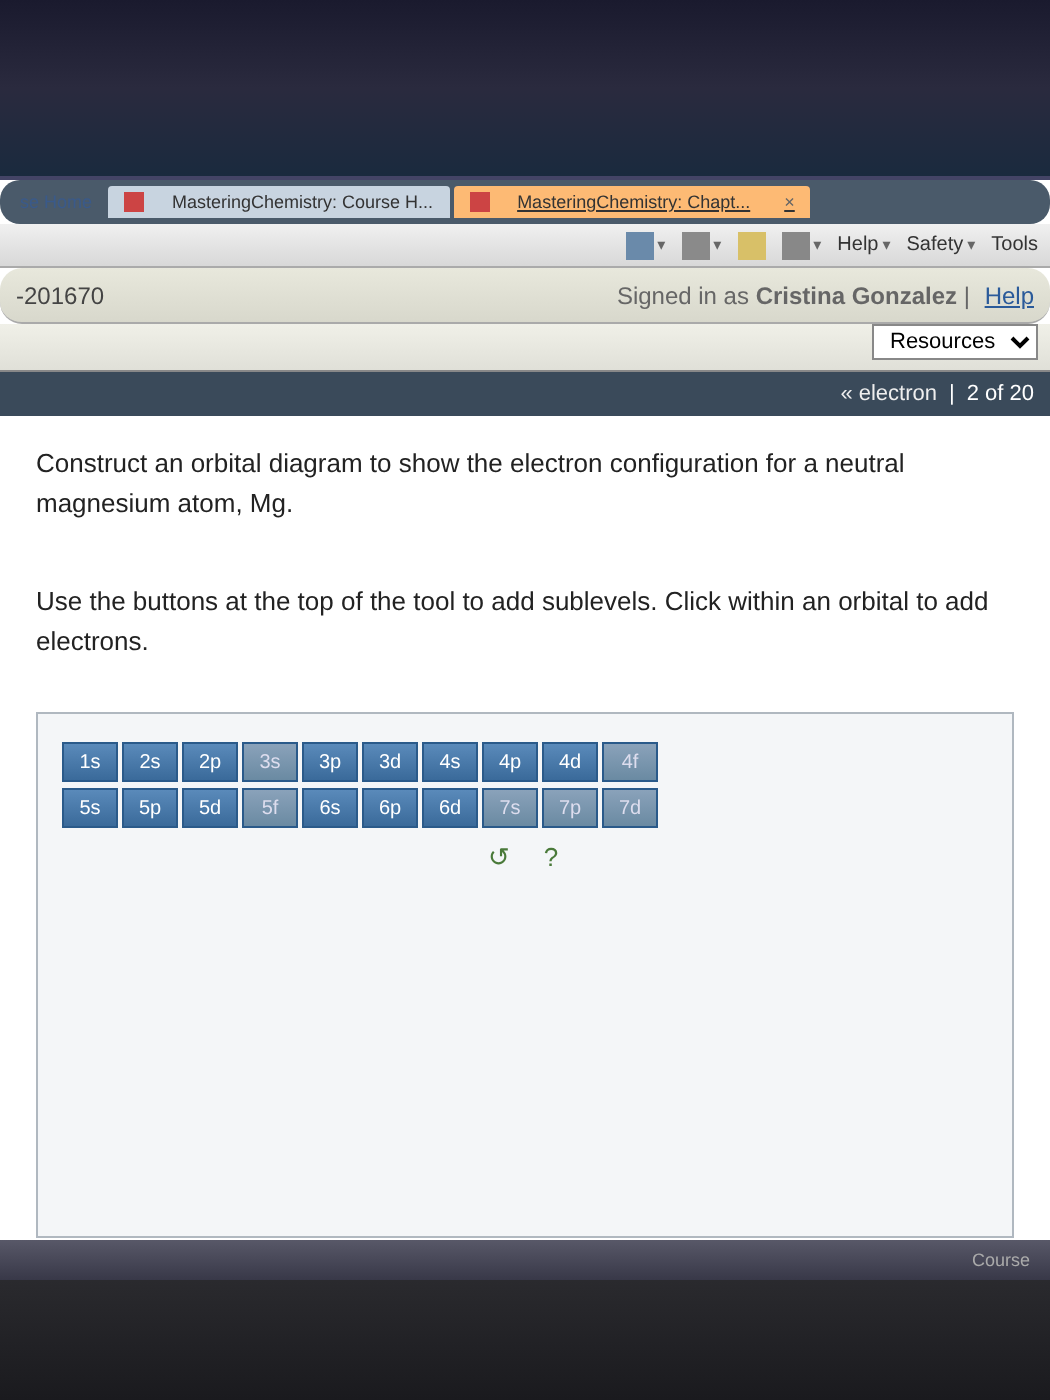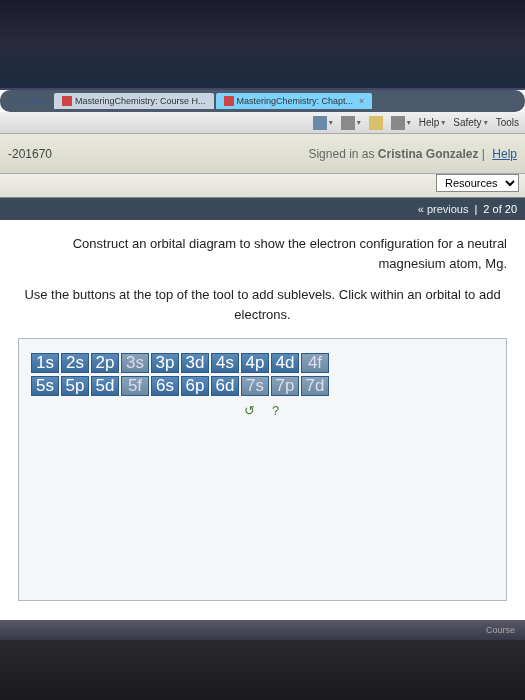--- a/index.html
+++ b/index.html
@@ -36,26 +36,26 @@
     gap: 2px;
     padding: 0 4px;
     font-size: 9px;
     border-radius: 10px;
   }
   .tab {
     background: #c8d4e0;
     padding: 3px 8px;
     display: flex;
     align-items: center;
-    gap: 3px;
+    gap: 14px;
     border-radius: 2px 2px 0 0;
     color: #333;
     white-space: nowrap;
   }
-  .tab.active { background: #7dd3fc; }
+  .tab.active { background: #fdba74; text-decoration: underline; }
   .tab-link { color: #3a5a8a; font-size: 9px; padding: 3px 6px; }
   .tab-icon { width: 10px; height: 10px; background: #c44; display: inline-block; }
   .close-x { font-size: 9px; color: #666; margin-left: 3px; }
   .ie-toolbar {
     height: 22px;
     background: linear-gradient(180deg, #f0f0f0, #d8d8d8);
     border-bottom: 1px solid #aaa;
     display: flex;
     align-items: center;
     justify-content: flex-end;
@@ -65,29 +65,30 @@
     color: #333;
   }
   .ie-btn { display: flex; align-items: center; gap: 2px; cursor: pointer; }
   .ie-icon { width: 14px; height: 14px; background: #888; }
   .ie-icon.home { background: #6a8aaa; }
   .ie-icon.feed { background: #8a8a8a; }
   .ie-icon.mail { background: #d8c068; }
   .ie-icon.print { background: #888; }
   .dd { font-size: 8px; color: #666; }
   .page-header {
-    height: 40px;
+    height: 28px;
     background: linear-gradient(180deg, #e8e8dc, #d8d8cc);
     border-bottom: 1px solid #aaa;
     display: flex;
     align-items: center;
     justify-content: space-between;
     padding: 0 8px;
     font-size: 12px;
     color: #444;
+    border-radius: 11px;
   }
   .signed-in { color: #666; }
   .help-link { color: #2a5a9a; text-decoration: underline; margin-left: 4px; }
   .resources-row {
     height: 24px;
     background: linear-gradient(180deg, #f0f0e8, #e0e0d8);
     border-bottom: 1px solid #888;
     display: flex;
     align-items: flex-start;
     justify-content: flex-end;
@@ -110,39 +111,39 @@
     font-size: 11px;
     gap: 6px;
   }
   .nav-link { color: #eee; cursor: pointer; }
   .content {
     padding: 14px 18px;
     font-size: 13px;
     color: #222;
     line-height: 1.5;
   }
-  .question-text { margin-bottom: 12px; text-align: right; }
-  .instruction-text { margin-bottom: 14px; text-align: center; }
+  .question-text { margin-bottom: 30px; }
+  .instruction-text { margin-bottom: 26px; }
   .tool-box {
     border: 1px solid #b0b8c0;
     background: #f4f6f8;
     padding: 14px 12px 180px 12px;
     margin-top: 4px;
   }
   .sublevel-row {
     display: flex;
     gap: 2px;
     margin-bottom: 3px;
   }
   .sublevel-btn {
     width: 28px;
     height: 20px;
     background: linear-gradient(180deg, #5a8aba, #3a6a9a);
     color: #fff;
-    font-size: 17px;
+    font-size: 10px;
     display: flex;
     align-items: center;
     justify-content: center;
     border: 1px solid #2a5a8a;
     cursor: pointer;
   }
   .sublevel-btn.dim {
     background: linear-gradient(180deg, #8aa2ba, #6a8aa2);
     color: #dde;
   }
@@ -235,21 +236,21 @@
     </span>
   </div>
 
   <div class="resources-row">
     <select class="resources-select">
       <option>Resources</option>
     </select>
   </div>
 
   <div class="nav-row">
-    <span class="nav-link">« previous</span>
+    <span class="nav-link">« electron</span>
     <span>|</span>
     <span>2 of 20</span>
   </div>
 
   <div class="content">
     <p class="question-text">Construct an orbital diagram to show the electron configuration for a neutral magnesium atom, Mg.</p>
     <p class="instruction-text">Use the buttons at the top of the tool to add sublevels. Click within an orbital to add electrons.</p>
 
     <div class="tool-box">
       <div class="sublevel-row">

